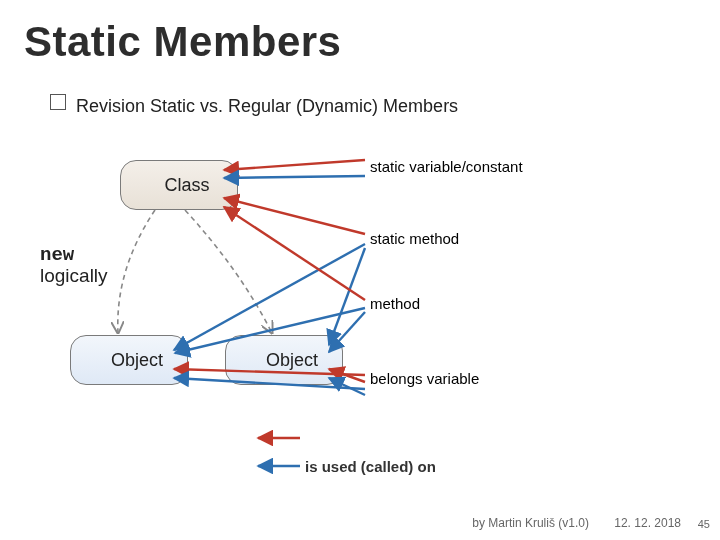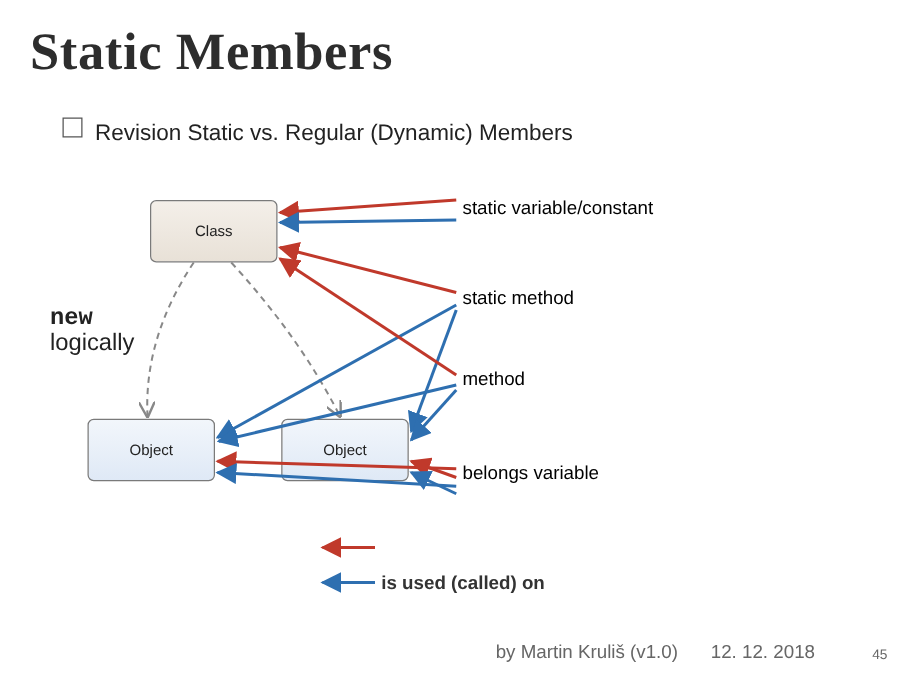--- a/index.html
+++ b/index.html
@@ -18,21 +18,20 @@
     height: 540px;
   }
   .title {
     position: absolute;
     left: 24px;
     top: 18px;
     font-size: 42px;
     font-weight: 700;
     letter-spacing: 0.5px;
     color: #2d2d2d;
-    font-family: Liberation Serif, serif;
   }
   .subtitle {
     position: absolute;
     left: 50px;
     top: 94px;
     font-size: 18px;
     font-weight: 400;
     color: #222;
   }
   .subtitle .bullet {
@@ -43,27 +42,28 @@
     margin-right: 10px;
     vertical-align: 1px;
   }
   .subtitle .word {
     vertical-align: middle;
   }
 
   .box {
     position: absolute;
     border: 1px solid #7a7a7a;
-    border-radius: 5px;
+    border-radius: 16px;
     text-align: center;
     display: flex;
     align-items: center;
     justify-content: center;
-    font-size: 12px;
+    font-size: 18px;
     color: #222;
+    padding-left: 16px;
   }
   .box.class {
     left: 120px;
     top: 160px;
     width: 100px;
     height: 48px;
     background: linear-gradient(#f4efe9, #e8e1d7);
   }
   .box.obj1 {
     left: 70px;
@@ -114,22 +114,22 @@
     left: 305px;
     font-size: 15px;
     color: #333;
   }
   .leg1 { top: 430px; }
   .leg2 { top: 458px; font-weight: bold; }
 
   .footer {
     position: absolute;
     bottom: 10px;
-    right: 68px;
-    font-size: 15px;
+    right: 39px;
+    font-size: 12px;
     color: #666;
   }
   .footer .author { margin-right: 22px; }
   .pagenum {
     position: absolute;
     bottom: 10px;
     right: 10px;
     font-size: 11px;
     color: #666;
   }

